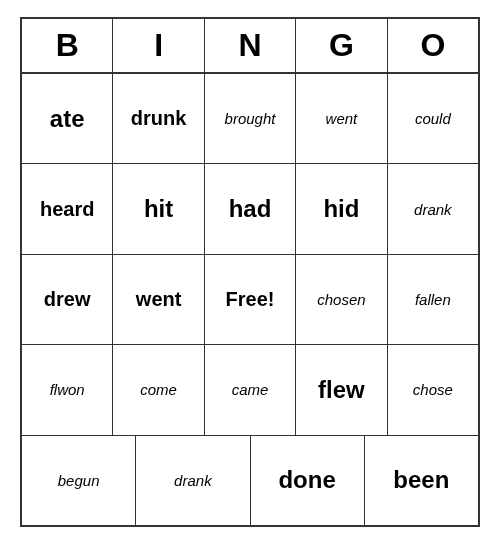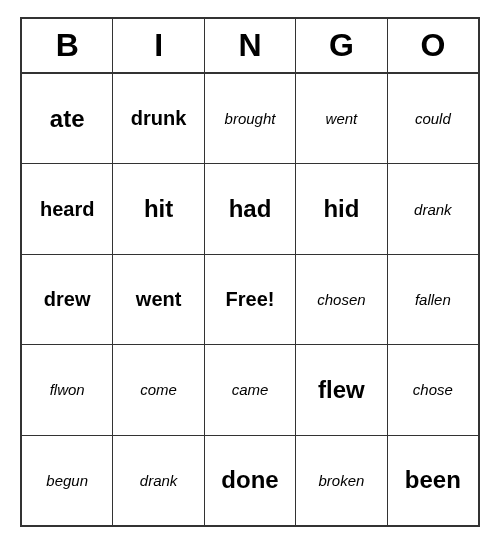--- a/index.html
+++ b/index.html
@@ -180,21 +180,18 @@
       <div class="bingo-row">
         <div class="bingo-cell size-sm">
           <span>begun</span>
         </div>
         <div class="bingo-cell size-sm">
           <span>drank</span>
         </div>
         <div class="bingo-cell size-lg">
           <span>done</span>
         </div>
-        <div class="bingo-cell size-sm">
-          <span>broken</span>
-        </div>
         <div class="bingo-cell size-lg">
           <span>been</span>
         </div>
       </div>
     </div>
 </div>
 
 </body></html>

